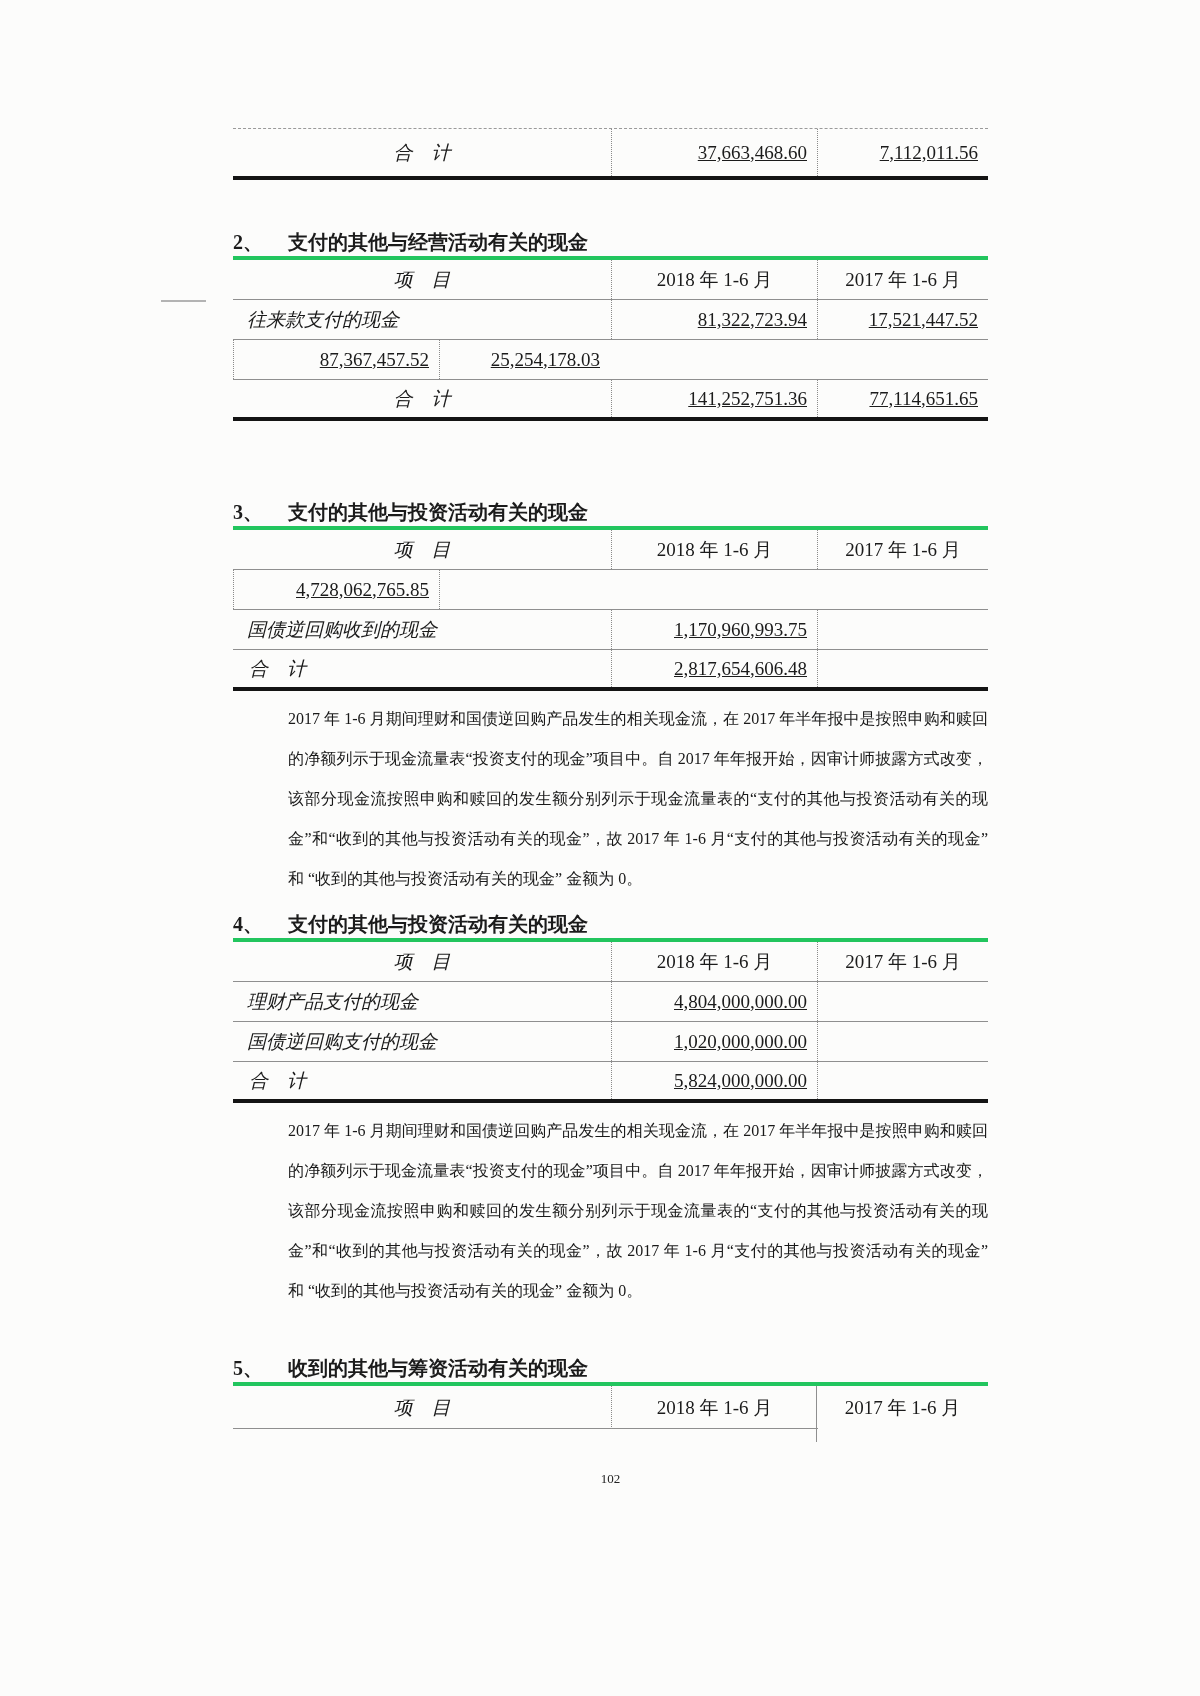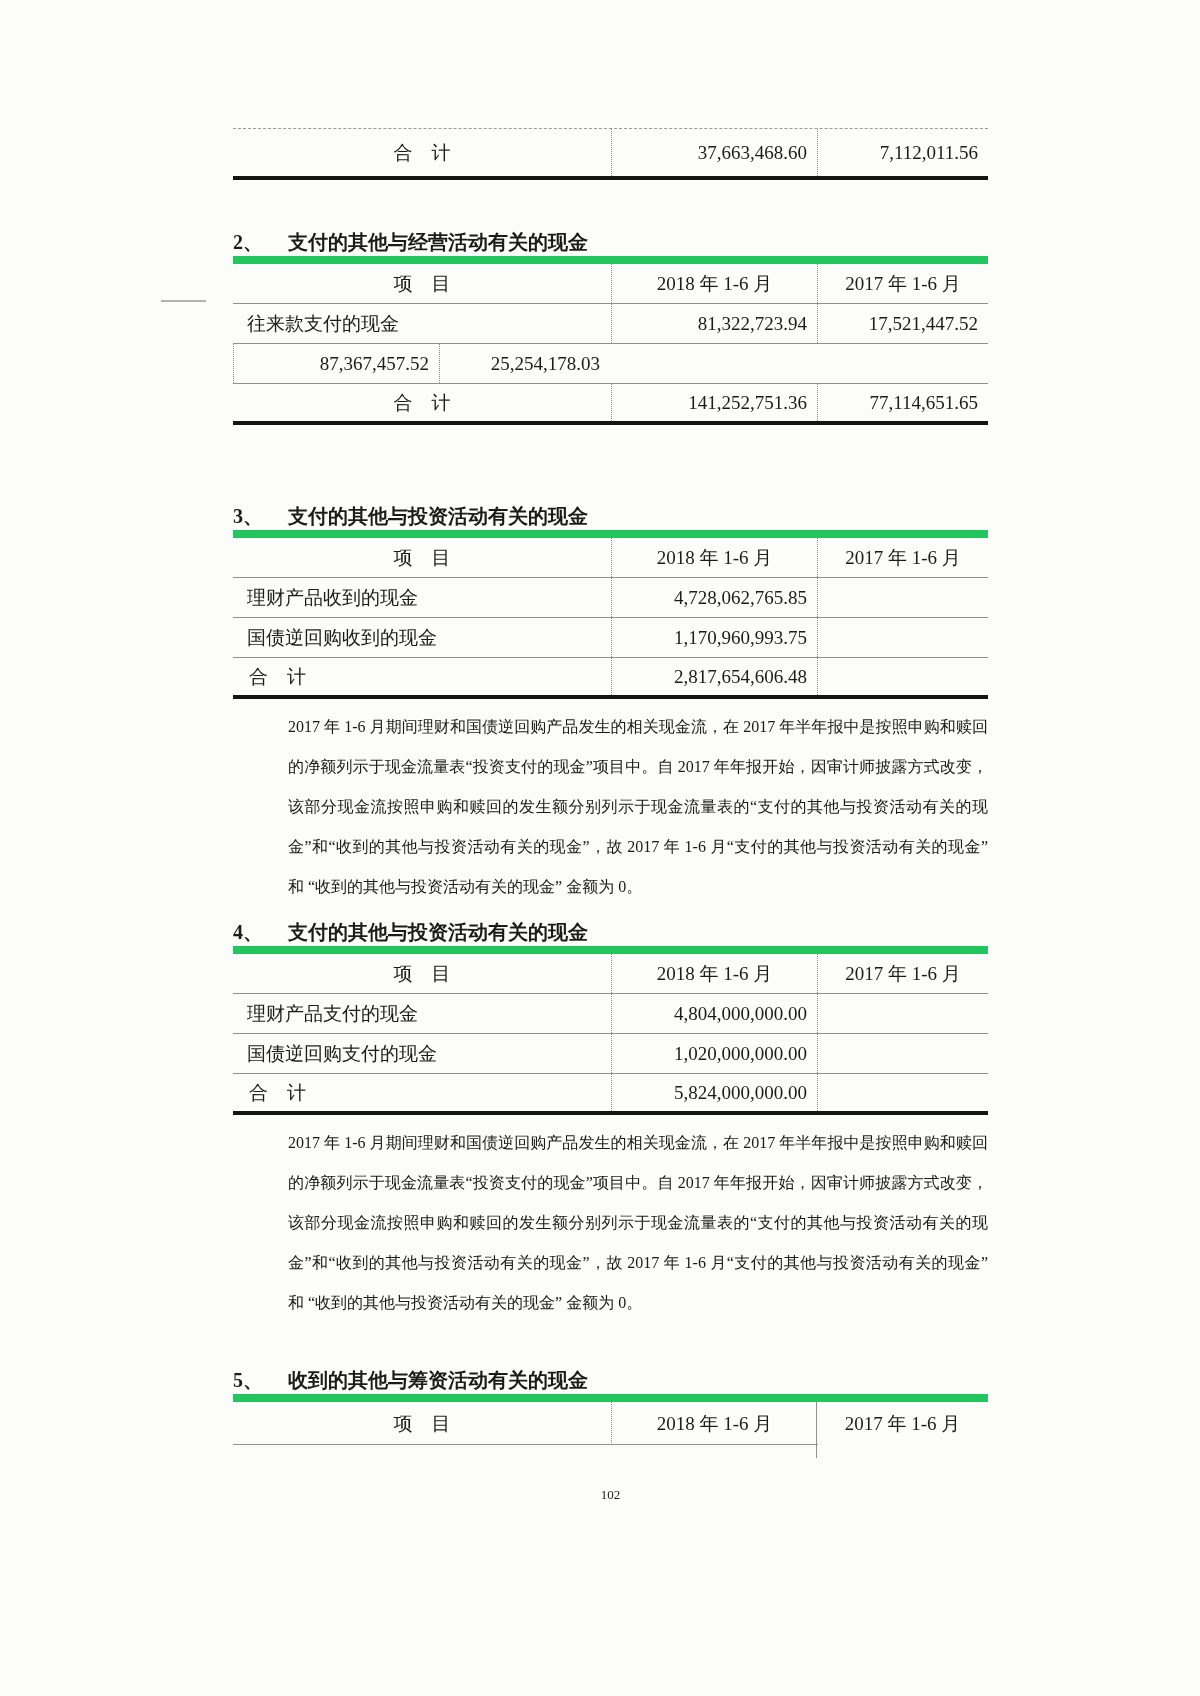--- a/index.html
+++ b/index.html
@@ -10,32 +10,32 @@
     background:#fcfcfb;
     font-family:"Liberation Serif","DejaVu Serif",serif;
     color:#1b1b1b;
     overflow:hidden;
   }
   .content { position:absolute; left:233px; top:0; width:755px; }
 
   
   .dtable { width:755px; }
   .thick-bottom { border-bottom:4px solid #141414; }
-  .thick-top    { border-top:8px solid #22c55e; }
+  .thick-top    { border-top:4px solid #22c55e; }
   .top-table    { margin-top:128px; border-top:1px dashed #9a9a9a; }
   .trow { display:flex; height:40px; box-sizing:border-box; }
   .trow.sep { border-bottom:1px solid #8f8f8f; }
   .trow.tall { height:47px; }
   .trow.total-row { height:37px; }
   .cell { box-sizing:border-box; height:100%; display:flex; align-items:center; font-size:19px; }
-  .c1 { width:378px; }
+  .c1 { width:378px;font-style:italic; }
   .c2 { width:206px; border-left:1px dotted #8a8a8a; }
   .c3 { width:171px; border-left:1px dotted #8a8a8a; }
   .center { justify-content:center; }
-  .right  { justify-content:flex-end; padding-right:10px; }
+  .right  { justify-content:flex-end; padding-right:10px;text-decoration:underline; }
   .left   { padding-left:14px; }
   .left-total { padding-left:16px; }
 
   
   .section-heading { font-weight:bold; font-size:20px; line-height:27px; white-space:nowrap; }
   .section-heading .num { display:inline-block; width:55px; }
   .h2 { margin-top:49px; }
   .h3 { margin-top:78px; }
   .h4 { margin-top:12px; }
   .h5 { margin-top:44px; }
@@ -97,21 +97,20 @@
     <div class="section-heading h3">
       <span class="num">3、</span><span>支付的其他与投资活动有关的现金</span>
     </div>
     <div class="dtable thick-top thick-bottom">
       <div class="trow sep">
         <div class="cell c1 center">项　目</div>
         <div class="cell c2 center">2018 年 1-6 月</div>
         <div class="cell c3 center">2017 年 1-6 月</div>
       </div>
       <div class="trow sep">
-        <div class="cell c1 left">理财产品收到的现金</div>
         <div class="cell c2 right">4,728,062,765.85</div>
         <div class="cell c3 right"></div>
       </div>
       <div class="trow sep">
         <div class="cell c1 left">国债逆回购收到的现金</div>
         <div class="cell c2 right">1,170,960,993.75</div>
         <div class="cell c3 right"></div>
       </div>
       <div class="trow total-row">
         <div class="cell c1 left-total">合　计</div>

